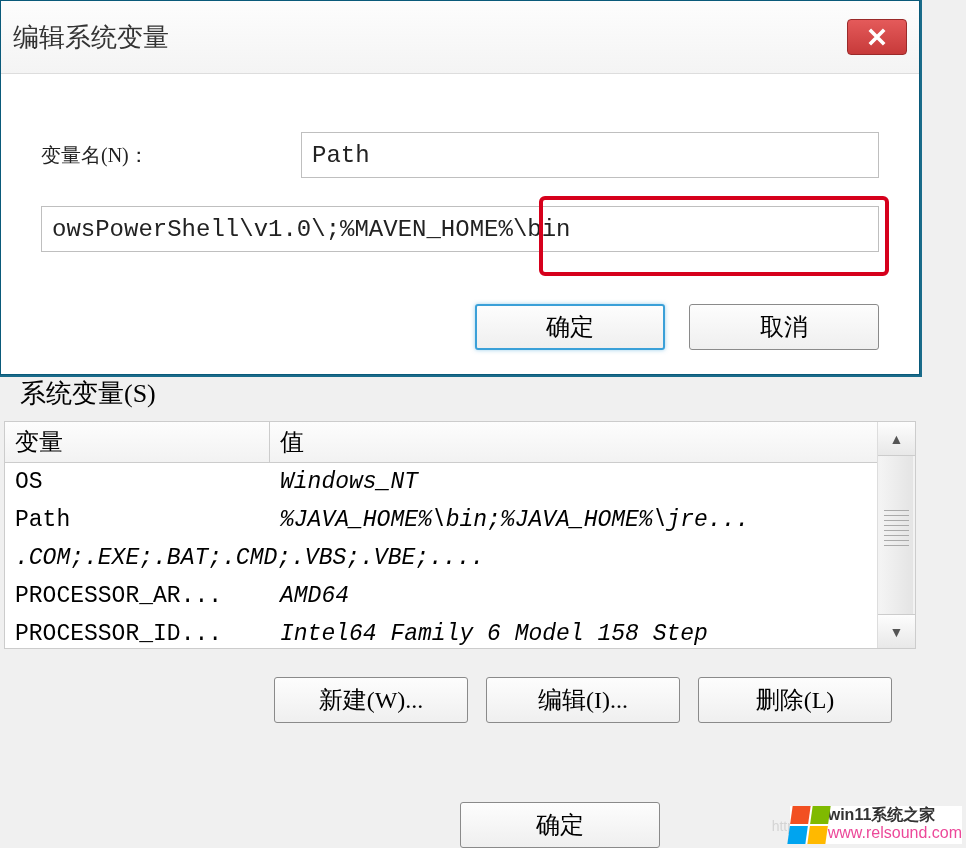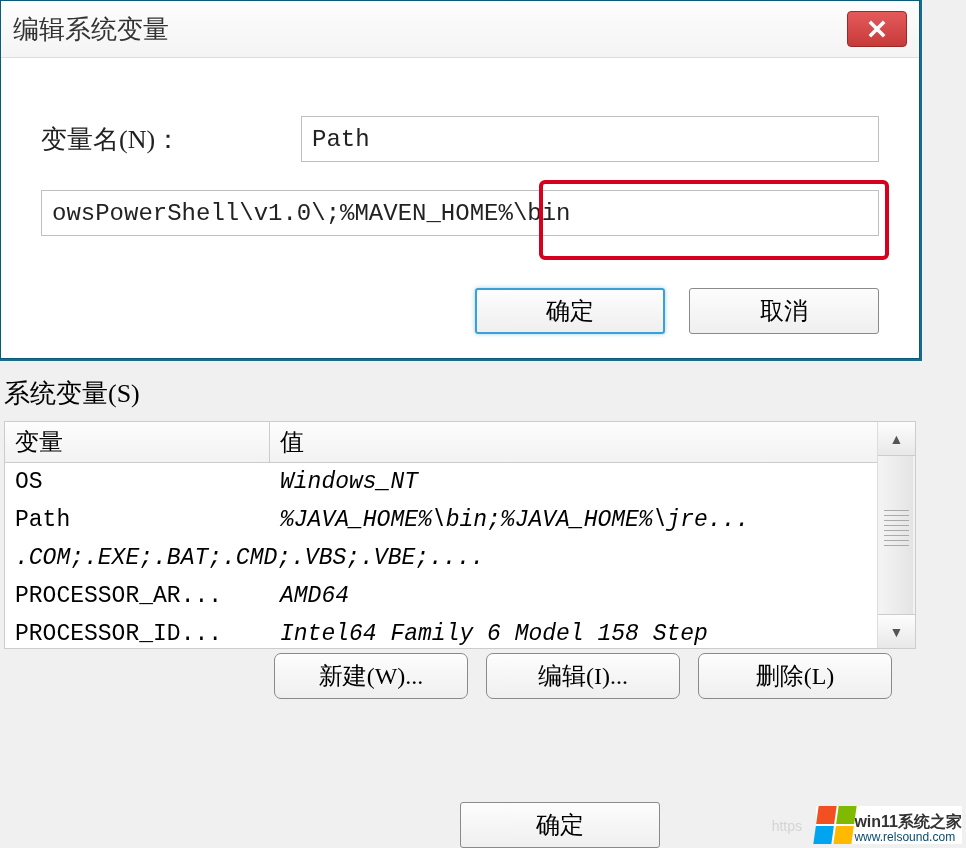--- a/index.html
+++ b/index.html
@@ -17,21 +17,21 @@
       width: 920px;
     }
     .edit-dialog {
       background: #fff;
       border: 1px solid #0a5a7a;
       box-shadow: 0 0 0 2px #1a6b8a;
     }
     .titlebar {
       background: linear-gradient(to bottom, #fdfdfd, #f4f4f4);
       border-bottom: 1px solid #ddd;
-      padding: 10px 12px;
+      padding: 18px 12px;
       display: flex;
       justify-content: space-between;
       align-items: center;
       position: relative;
     }
     .titlebar-text {
       font-size: 26px;
       color: #333;
     }
     .close-btn {
@@ -59,21 +59,21 @@
       padding: 30px 40px 24px 40px;
       background: #fff;
     }
     .form-row {
       display: flex;
       align-items: center;
       margin-bottom: 28px;
     }
     .form-label {
       width: 260px;
-      font-size: 26px;
+      font-size: 20px;
       color: #222;
       font-family: SimSun, serif;
     }
     .form-input-wrap {
       flex: 1;
       position: relative;
     }
     .form-input {
       width: 100%;
       height: 46px;
@@ -120,29 +120,29 @@
     .sys-section {
       position: absolute;
       top: 380px;
       left: 0;
       width: 920px;
       padding: 0 4px;
     }
     .fieldset-label {
       font-size: 26px;
       font-family: SimSun, serif;
-      margin-left: 0;
+      margin-left: 16px;
       margin-bottom: 6px;
       position: relative;
       top: -4px;
     }
     .sys-box {
       border: 1px solid #ccc;
       background: #fff;
-      margin-bottom: 4px;
+      margin-bottom: 28px;
       position: relative;
       height: 228px;
       overflow: hidden;
       display: flex;
     }
     .sys-table {
       flex: 1;
       overflow: hidden;
     }
     .sys-header {
@@ -196,55 +196,55 @@
       position: absolute;
       top: 54px; left: 4px; right: 4px; height: 40px;
       background: repeating-linear-gradient(to bottom, #aaa 0 1px, transparent 1px 5px);
     }
     .sys-btn-row {
       display: flex;
       justify-content: flex-end;
       gap: 18px;
       padding: 0 24px 20px 24px;
     }
-    .sys-btn-row .win-btn { min-width: 194px; border-radius: 7px; }
+    .sys-btn-row .win-btn { min-width: 194px; }
     .outer-ok-row {
       position: absolute;
       bottom: 0;
       left: 0;
       width: 920px;
       display: flex;
       justify-content: flex-end;
       gap: 20px;
       padding: 10px 40px 0 40px;
     }
     .outer-ok-row .win-btn { min-width: 200px; height: 46px; }
     .watermark {
       position: absolute;
       bottom: 4px;
       right: 4px;
       display: flex;
-      align-items: flex-end;
+      align-items: flex-start;
       background: #fff;
     }
     .wm-logo {
       width: 38px; height: 38px;
       display: grid;
       grid-template-columns: 1fr 1fr;
       grid-template-rows: 1fr 1fr;
       gap: 2px;
       transform: skewX(-8deg);
     }
     .wm-logo div:nth-child(1){background:#f25022;}
     .wm-logo div:nth-child(2){background:#7fba00;}
     .wm-logo div:nth-child(3){background:#00a4ef;}
     .wm-logo div:nth-child(4){background:#ffb900;}
     .wm-text { line-height: 1.1; }
     .wm-text .l1 { font-size: 16px; font-weight: bold; color: #333; }
-    .wm-text .l2 { font-size: 12px; color: #0c4a6e; }
+    .wm-text .l2 { font-size: 16px; color: #ec4899; }
     .gh-url {
       position: absolute;
       bottom: 14px;
       right: 164px;
       font-size: 14px;
       color: #d4d4d4;
     }
   </style>
 </head>
 <body>

